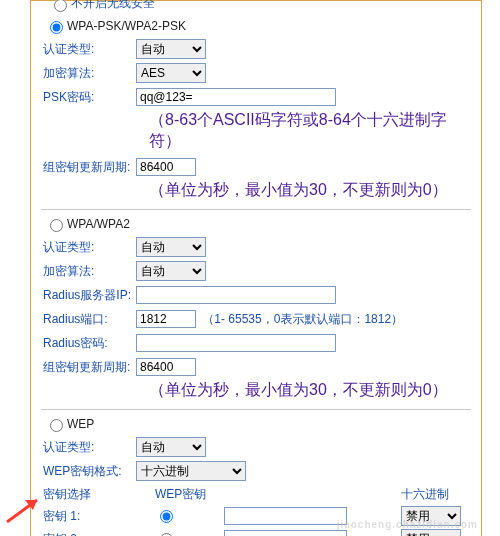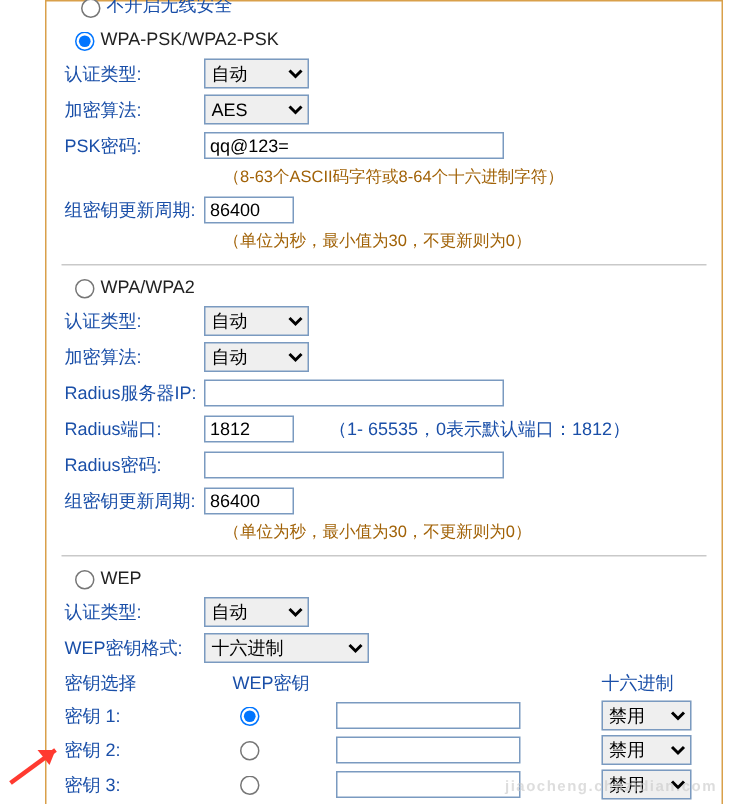--- a/index.html
+++ b/index.html
@@ -33,22 +33,22 @@
   }
   .value { flex: 1; }
   .radio-row {
     display: flex;
     align-items: center;
     margin: 6px 0 4px 4px;
   }
   .radio-row input { margin-right: 4px; }
   .radio-label { color: #222; }
   .hint {
-    font-size: 11px;
-    color: #a16207;
+    font-size: 16px;
+    color: #4c1d95;
     margin: 2px 0 4px 108px;
   }
   select {
     font-size: 12px;
     height: 20px;
     background: #efefef;
     border: 1px solid #7a9ac0;
   }
   .sel-sm { width: 70px; }
   .sel-md { width: 110px; }
@@ -83,21 +83,21 @@
   .wep-row .c1b { width: 25px; }
   .wep-row .c2 { flex: 1; padding-right: 10px;}
   .wep-row .c2 input { width: 100%; }
   .wep-row .c3 { width: 70px; }
   .wep-row .c3 select { width: 60px; }
   .arrow {
     position: absolute;
     left: 3px;
     top: 490px;
   }
-  .inline-hint { color:#1a4fa8; font-size:12px; margin-left:20px;}
+  .inline-hint { color:#1a4fa8; font-size:12px; margin-left:3px;}
   .watermark {
     position: absolute;
     right: 22px;
     bottom: 6px;
     color: #d0d0d0;
     font-size: 18px;
     font-weight: bold;
     letter-spacing: 2px;
     pointer-events: none;
     opacity: 0.6;

